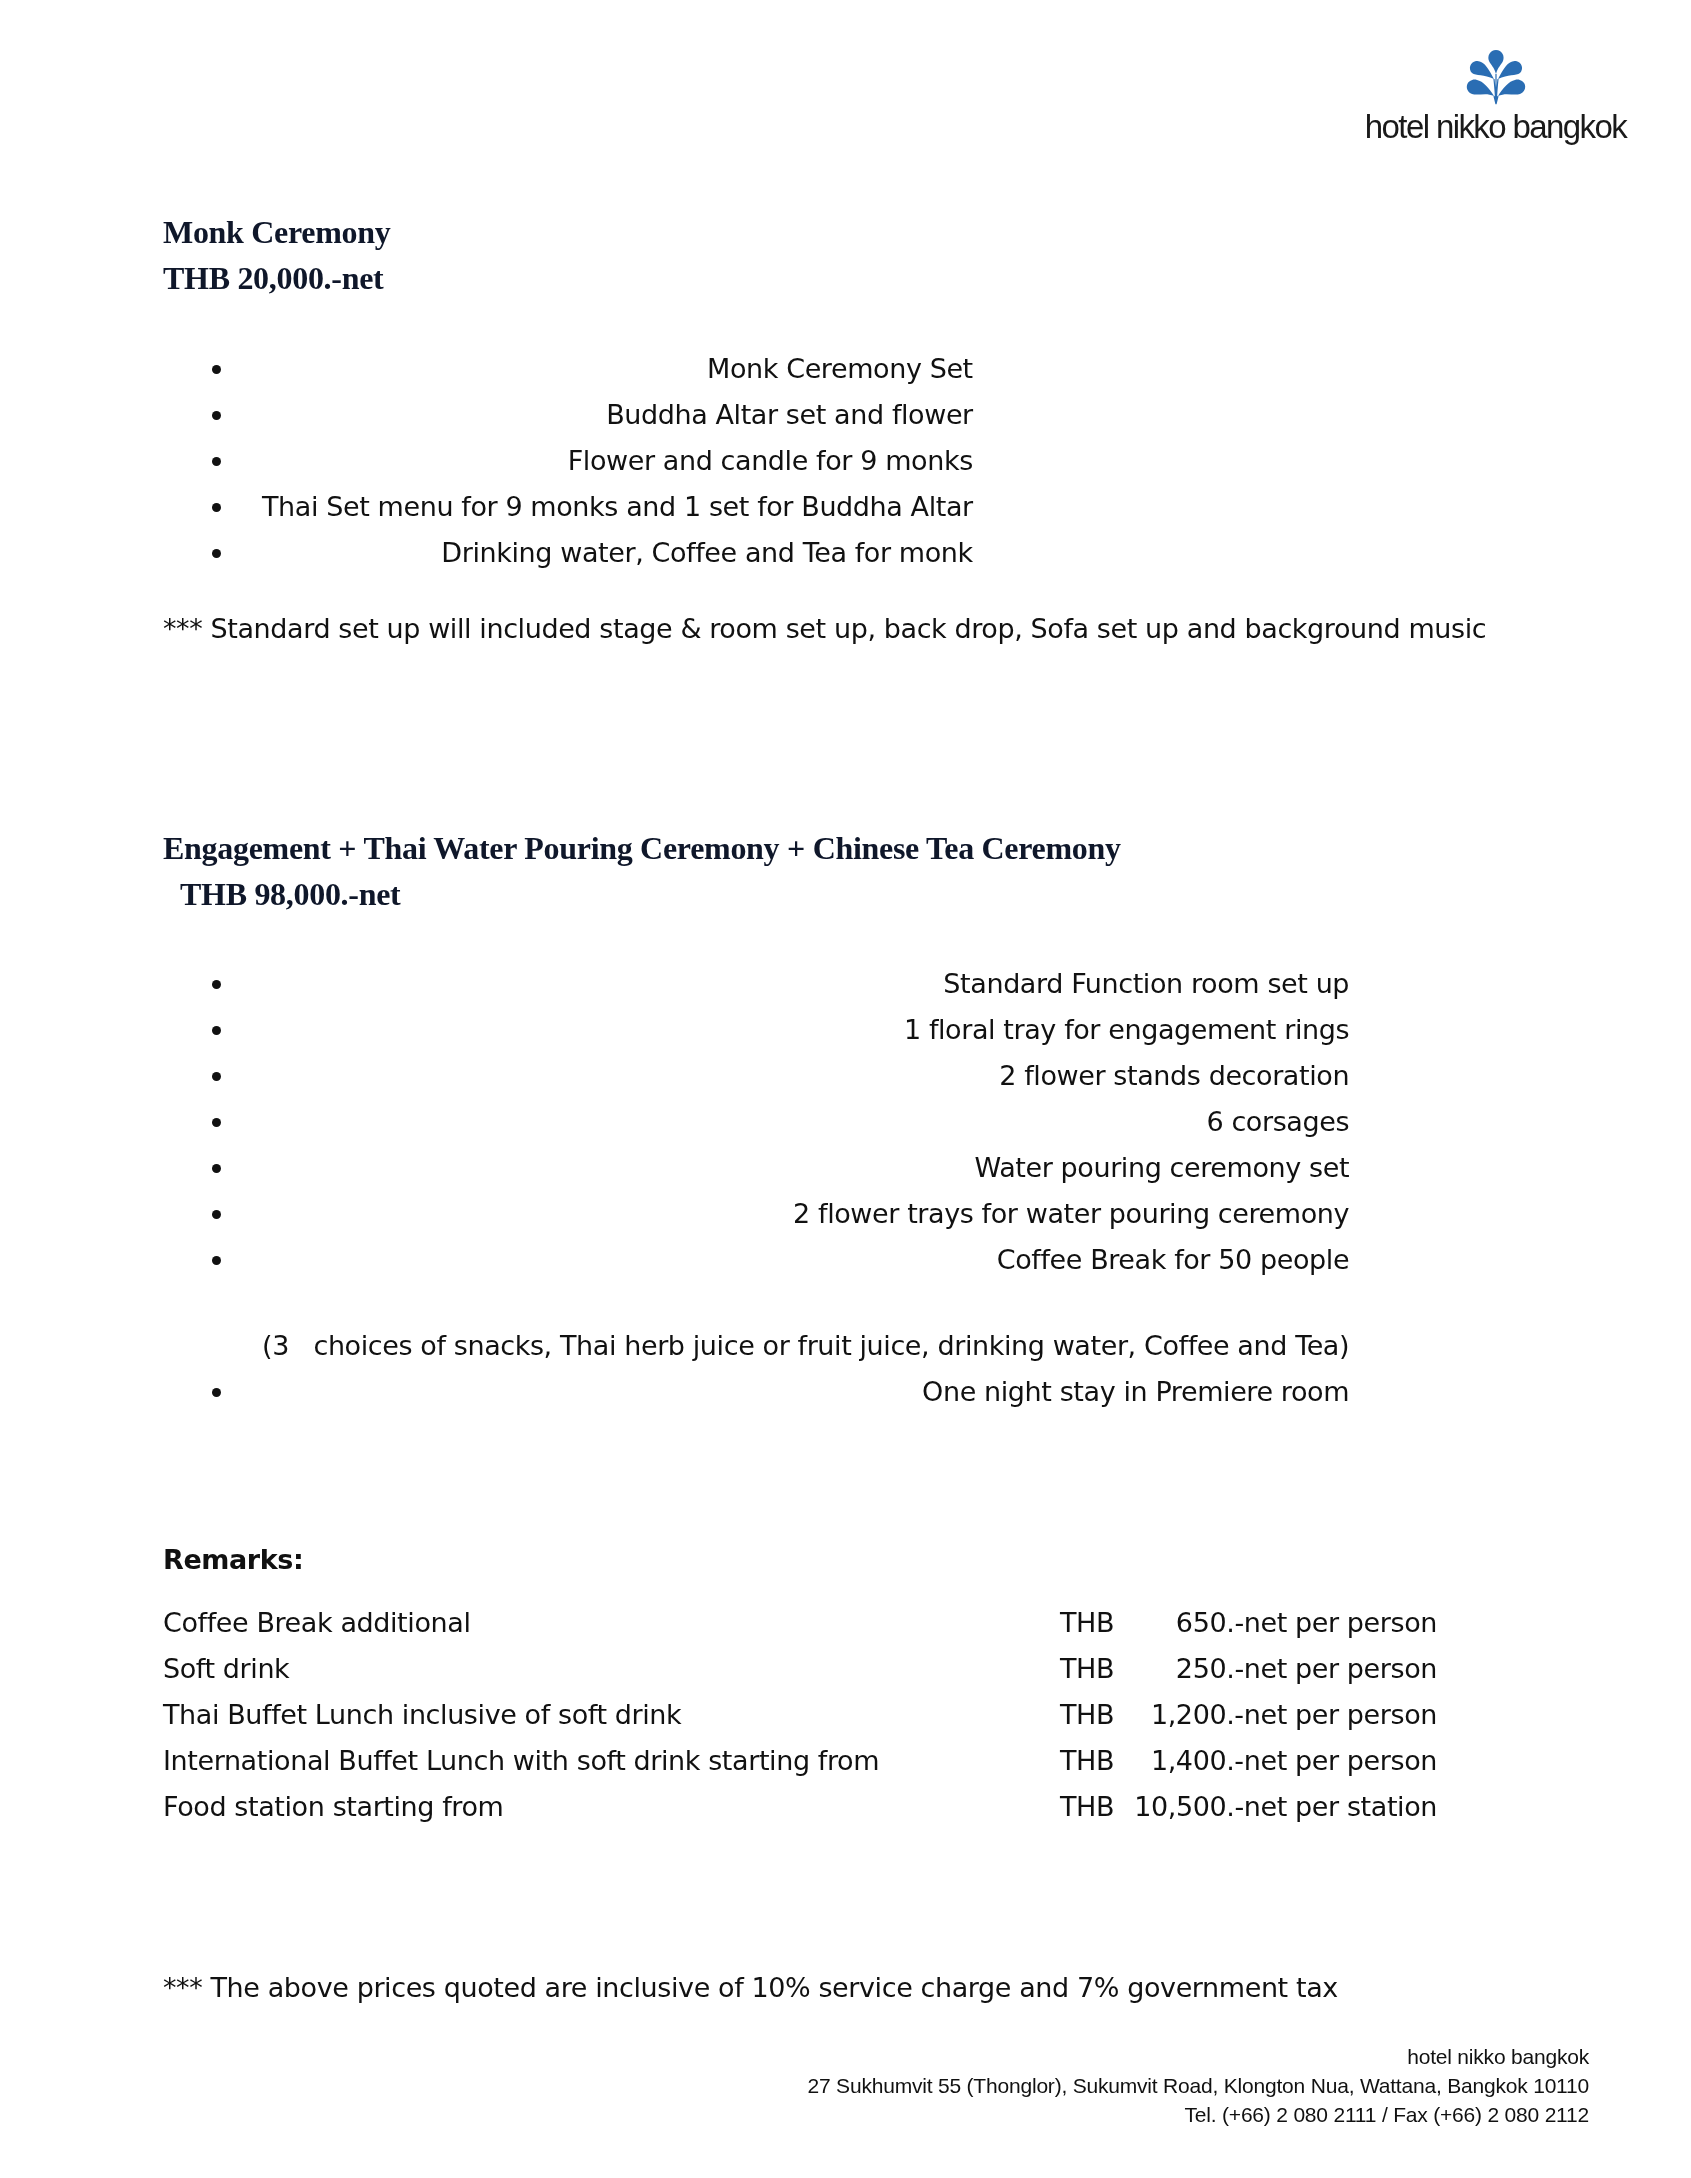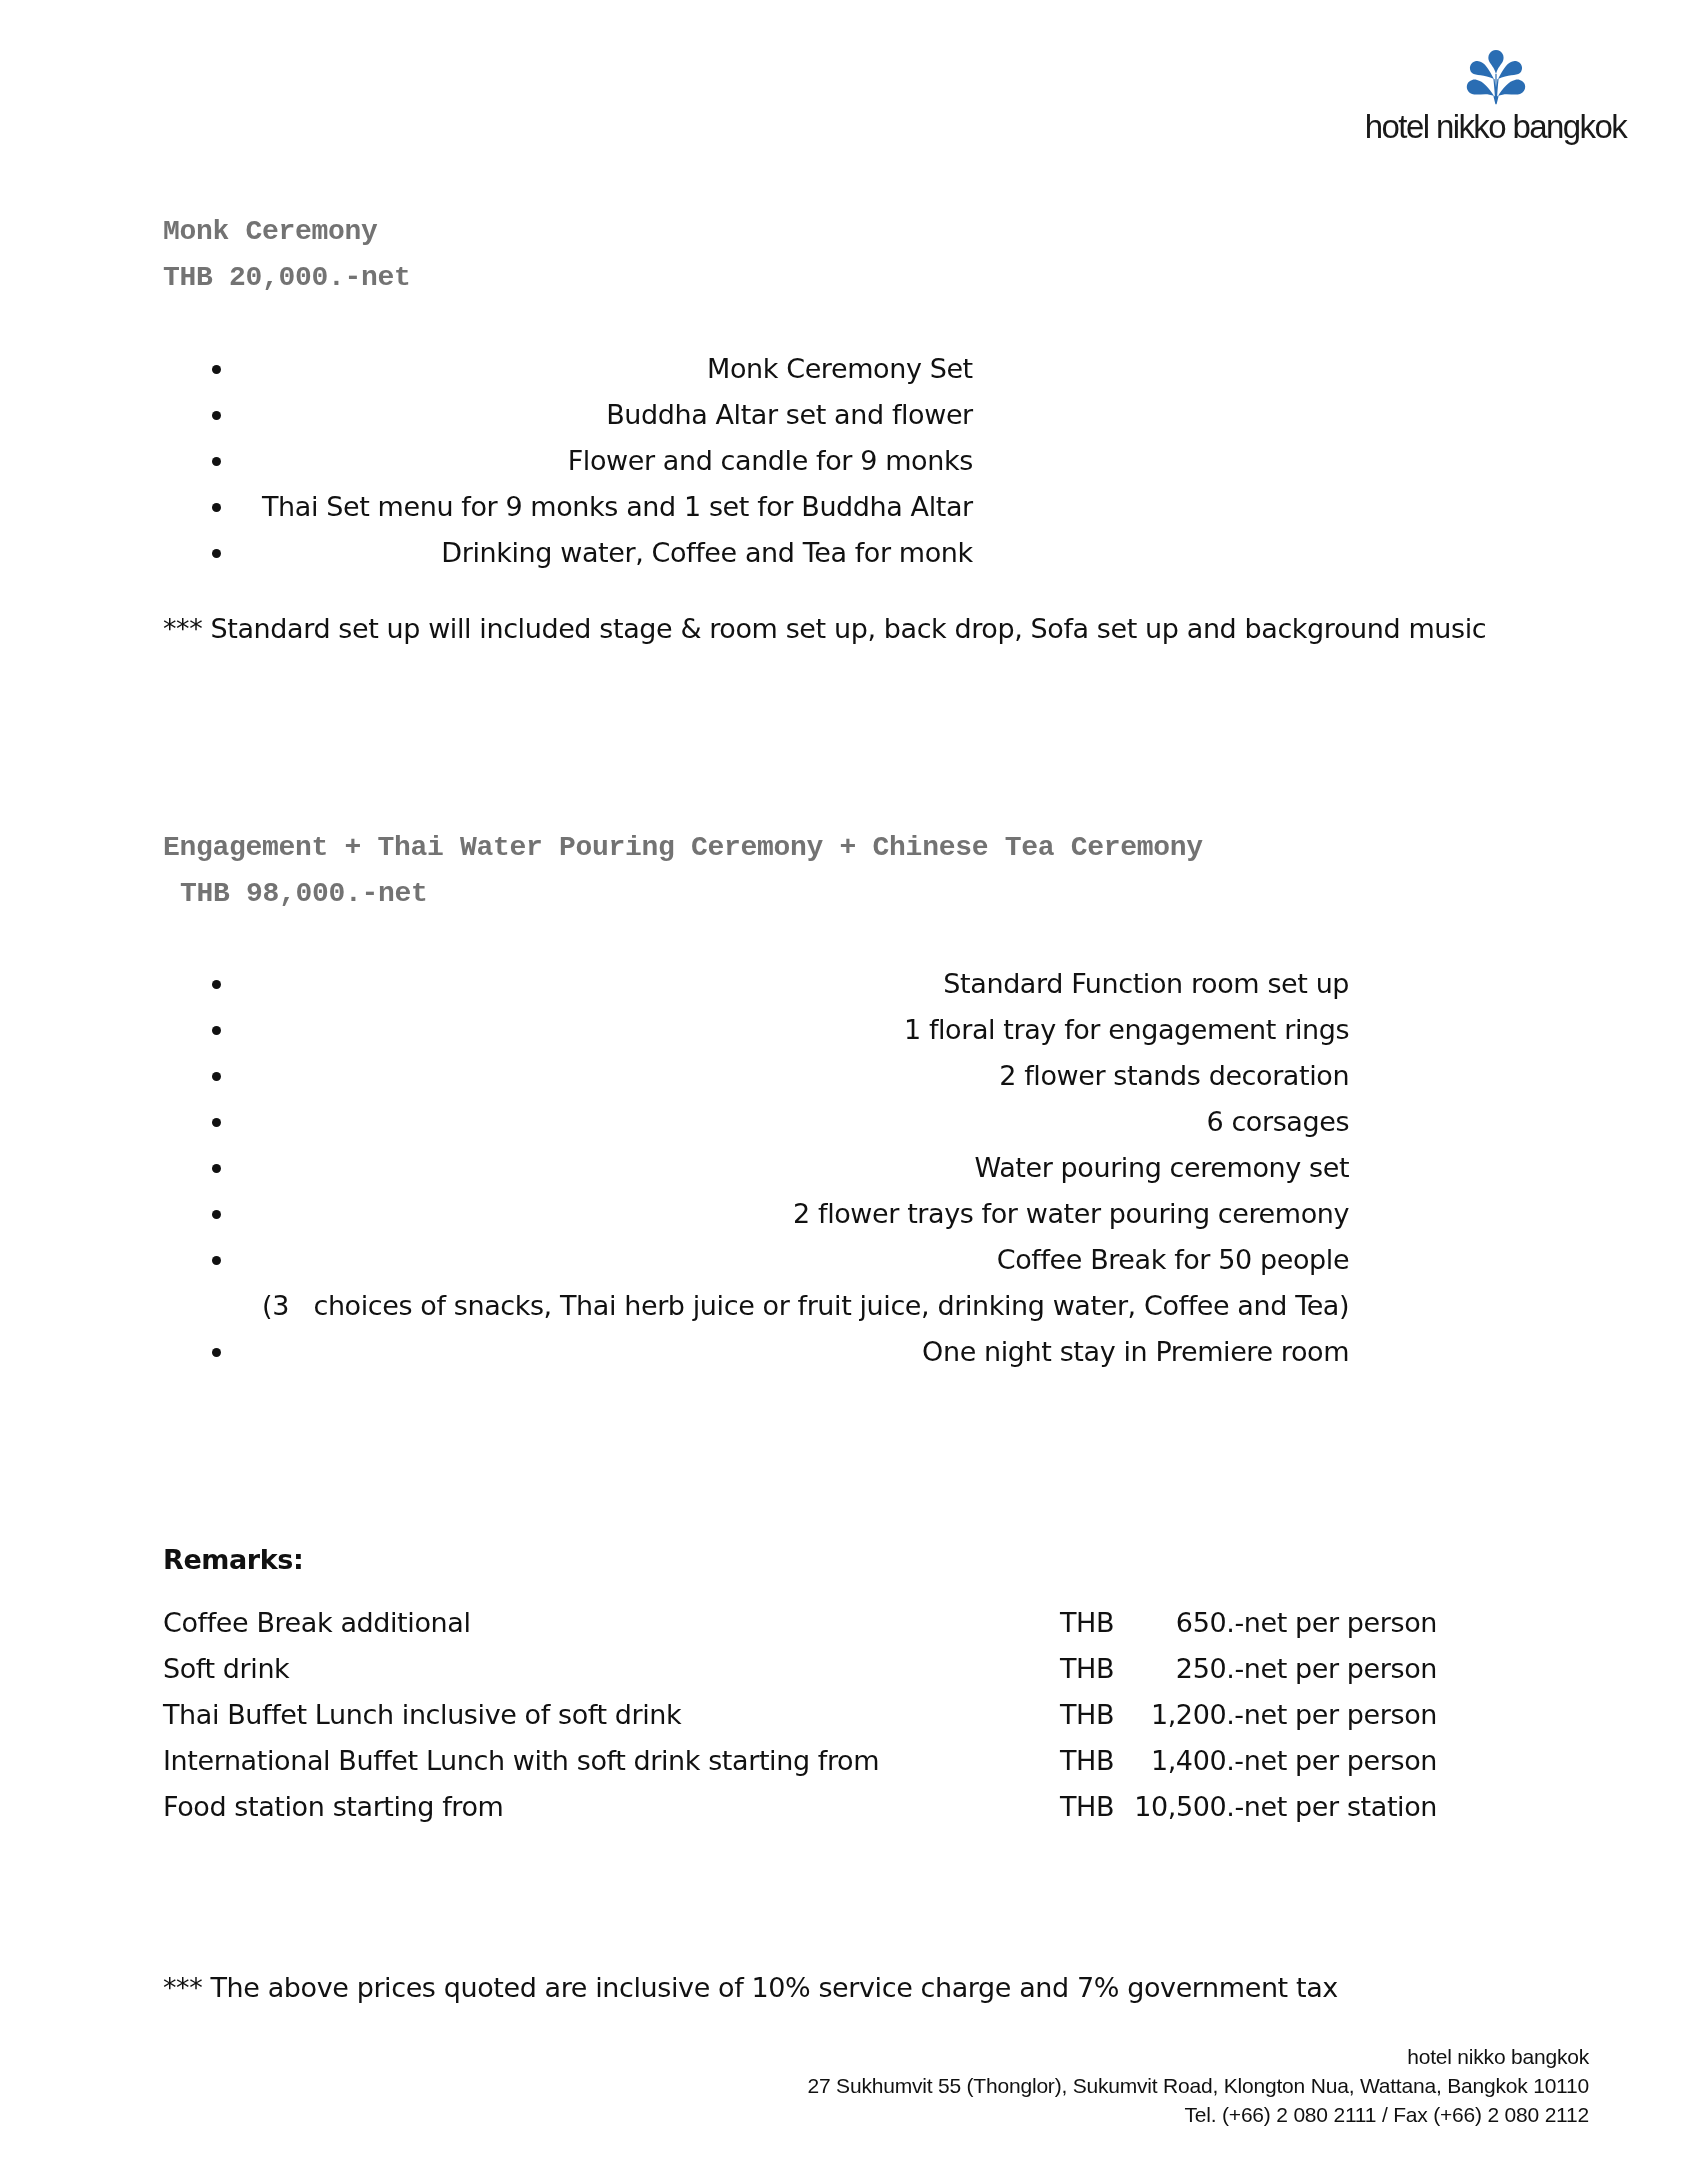--- a/index.html
+++ b/index.html
@@ -38,24 +38,24 @@
       color: #1a1a1a;
       line-height: 38px;
       margin-top: 2px;
       white-space: nowrap;
     }
 
     
     .heading {
       position: absolute;
       left: 163px;
-      font-family: Liberation Mono, monospace;
+      font-family: Liberation Serif, serif;
       font-weight: bold;
-      font-size: 28px;
-      color: #737373;
+      font-size: 32px;
+      color: #0f172a;
       line-height: 46px;
       letter-spacing: -0.3px;
       white-space: nowrap;
     }
 
     
     .list {
       position: absolute;
       left: 162px;
       margin: 0;
@@ -77,20 +77,21 @@
       position: absolute;
       left: 50px;
       top: 19px;
       width: 9px;
       height: 9px;
       border-radius: 50%;
       background: #111111;
     }
     .list li.sub {
       padding-left: 100px;
+      margin-top: 40px;
     }
 
     .note {
       position: absolute;
       left: 163px;
       font-size: 27px;
       line-height: 40px;
       letter-spacing: -0.4px;
       white-space: nowrap;
       color: #111111;

